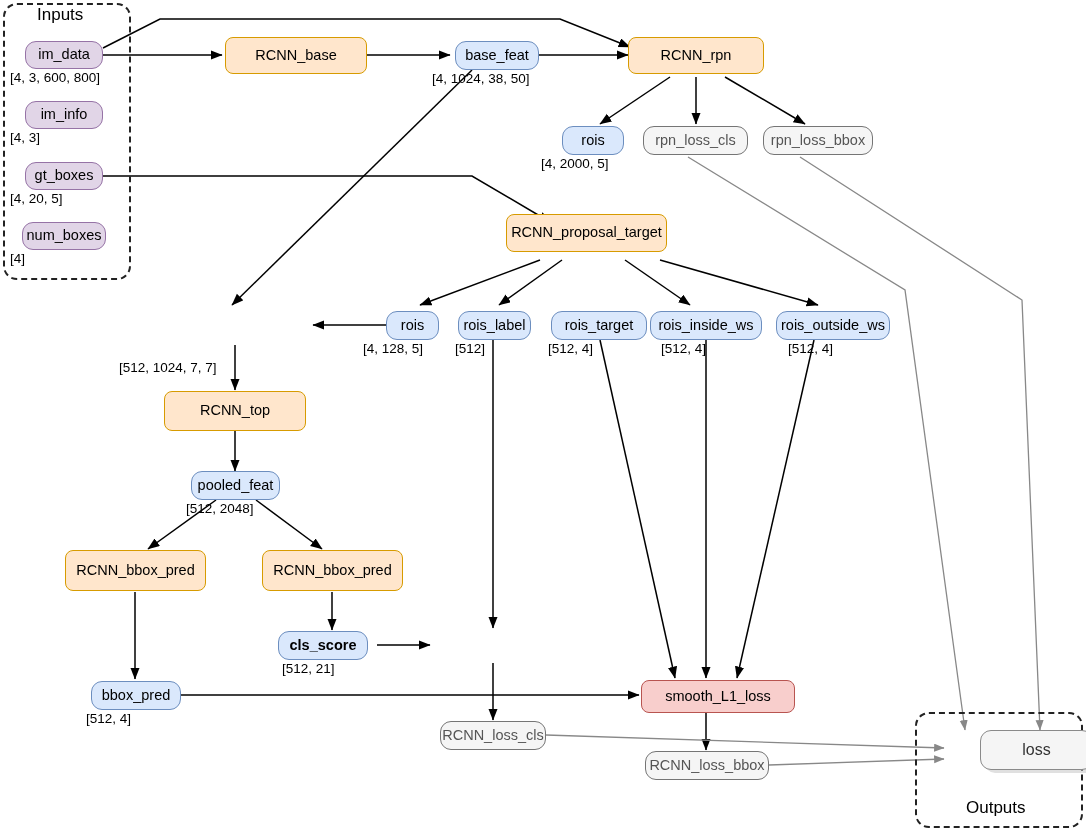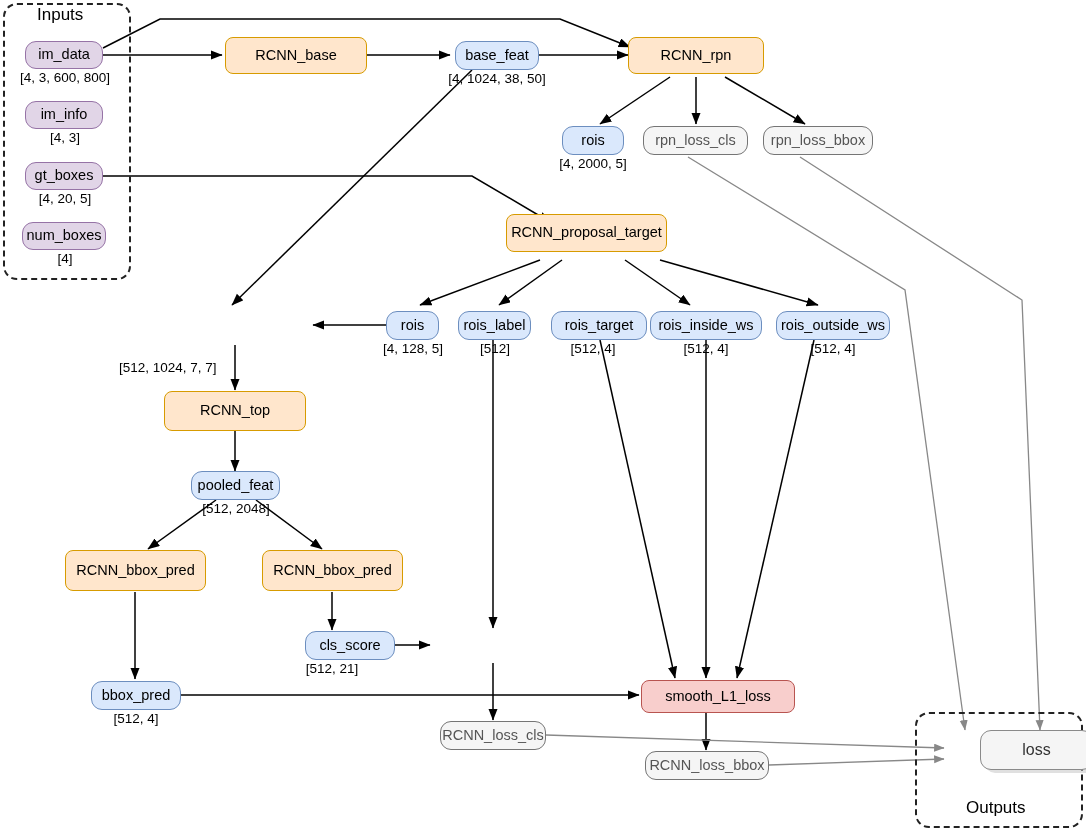--- a/index.html
+++ b/index.html
@@ -69,21 +69,20 @@
     background: #f5f5f5;
     border: 1.3px solid #8a8a8a;
     color: #333;
     box-shadow: 4px 4px 0 -1px rgba(0,0,0,0.12);
   }
   .shape {
     position: absolute;
     font-size: 13.5px;
     color: #000;
     white-space: nowrap;
-    text-align: center;
     z-index: 4;
   }
   .group-box {
     position: absolute;
     box-sizing: border-box;
     border: 2px dashed #222;
     border-radius: 14px;
     z-index: 1;
   }
   .group-label {
@@ -276,21 +275,21 @@
   <div class="shape" style="left:186px; top:501px; width:100px;">[512, 2048]</div>
 
   <div class="node n-op" style="left:65px; top:550px; width:141px; height:41px;">
     <span>RCNN_bbox_pred</span>
   </div>
 
   <div class="node n-op" style="left:262px; top:550px; width:141px; height:41px;">
     <span>RCNN_bbox_pred</span>
   </div>
 
-  <div class="node n-tensor" style="left:305px; top:631px; width:90px; height:29px;">
+  <div class="node n-tensor" style="left:278px; top:631px; width:90px; height:29px;font-weight:bold;">
     <span>cls_score</span>
   </div>
   <div class="shape" style="left:282px; top:661px; width:100px;">[512, 21]</div>
 
 
   <div class="node n-tensor" style="left:91px; top:681px; width:90px; height:29px;">
     <span>bbox_pred</span>
   </div>
   <div class="shape" style="left:86px; top:711px; width:100px;">[512, 4]</div>
 

